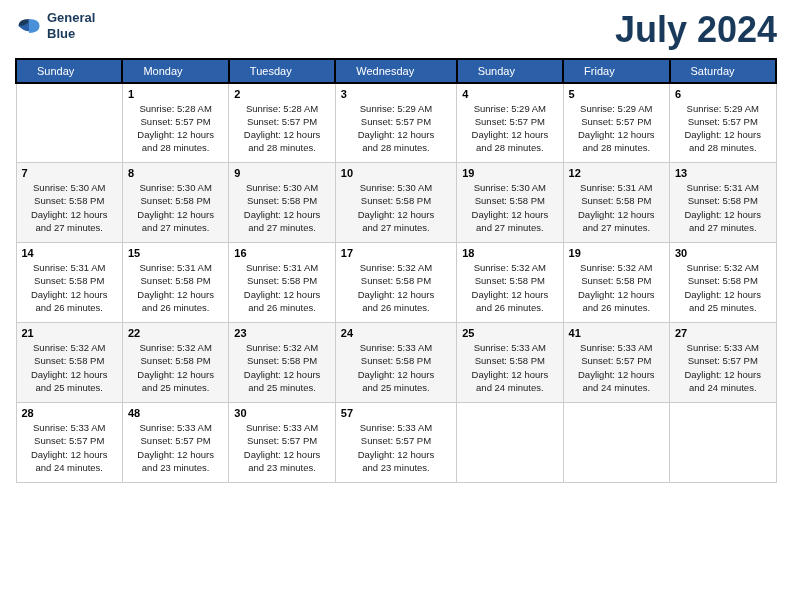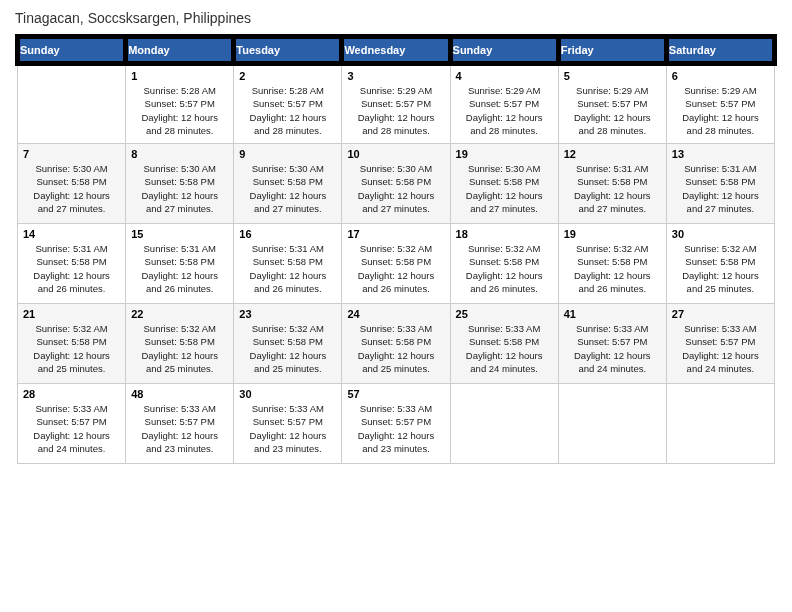--- a/index.html
+++ b/index.html
@@ -45,25 +45,25 @@
       color: #333;
     }
     table {
       width: 100%;
       border-collapse: collapse;
       font-size: 10px;
     }
     thead th {
       background: #2b5fa8;
       color: #fff;
-      padding: 5px 0;
+      padding: 5px 20px;
       text-align: left;
       font-size: 11px;
-      font-weight: bold;
-      border: 5px solid #000000;
+      font-weight: normal;
+      border: 2px solid #000000;
     }
     tbody tr {
       vertical-align: top;
     }
     tbody td {
       border: 1px solid #ccc;
       padding: 4px 5px;
       vertical-align: top;
       height: 80px;
     }
@@ -83,22 +83,33 @@
       text-align: center;
     }
     td.empty {
       background: #fff;
     }
   </style>
 </head>
 <body>
 
 <div class="header-section">
+  <div class="logo">
+    <svg class="logo-icon" viewBox="0 0 32 32">
+      <path d="M4 16 Q16 4 28 16 Q16 28 4 16Z" fill="#2b5fa8"></path>
+      <path d="M16 8 Q28 8 28 16 Q28 24 16 24Z" fill="#4a90d9"></path>
+      <path d="M4 16 Q16 16 16 8 Q4 8 4 16Z" fill="#1a3a5c"></path>
+    </svg>
+    <div class="logo-text">
+      <div>General</div>
+      <div>Blue</div>
+    </div>
+  </div>
   <div class="title-block">
-    <div class="location-title">Tinagacan, Soccsksargen, Philippines</div>
+    <div class="month-title">July 2024</div>
   </div>
 </div>
 
 <table>
   <thead>
     <tr id="header-row">
         <th>Sunday</th>
         <th>Monday</th>
         <th>Tuesday</th>
         <th>Wednesday</th>

